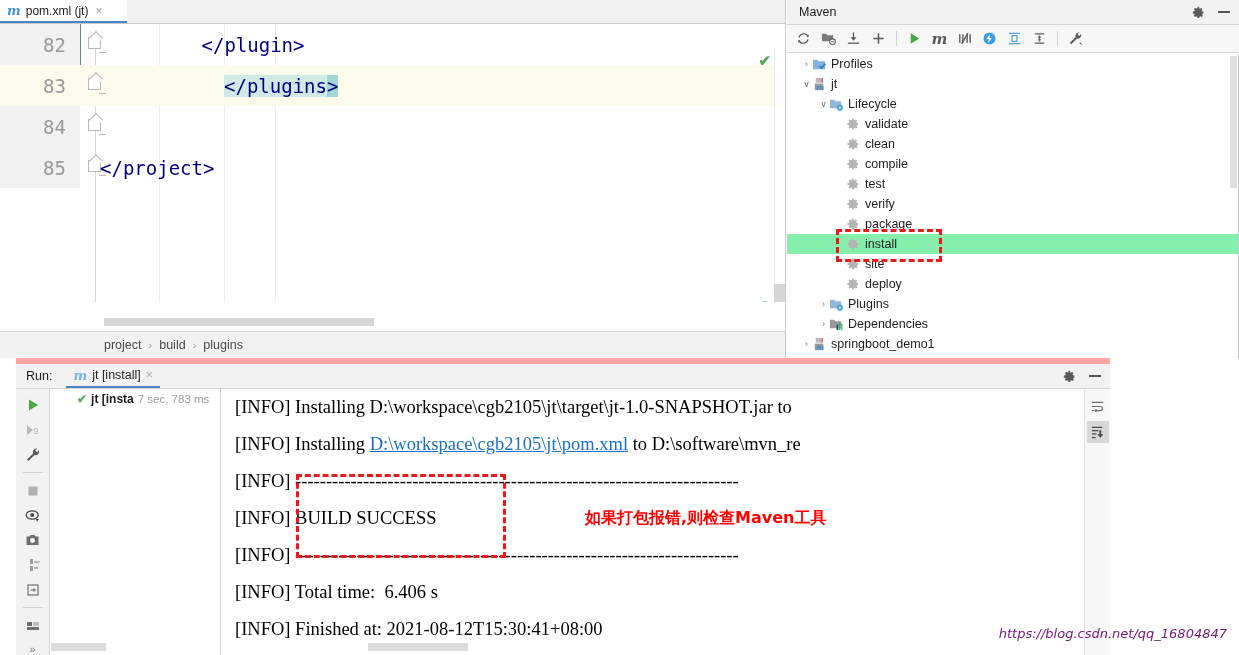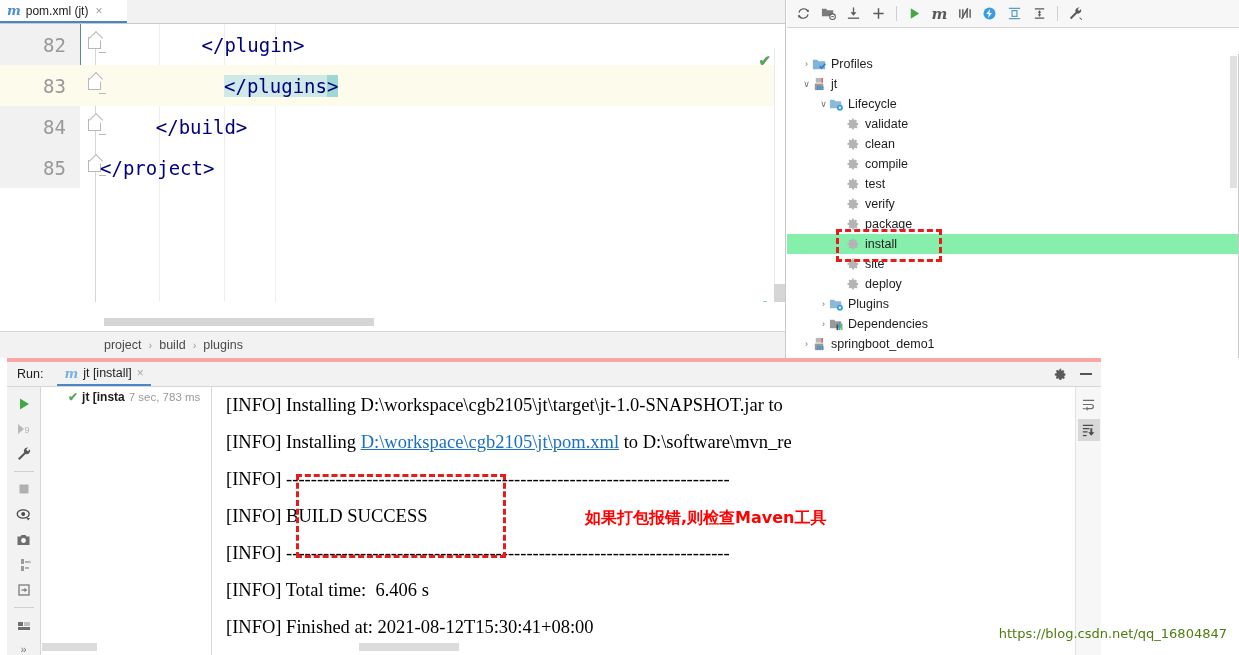--- a/index.html
+++ b/index.html
@@ -86,22 +86,22 @@
       background:#fff;border-right:1px solid #c9c9c9;box-sizing:border-box;}
   .tnode{height:20px;display:flex;align-items:center;font-size:12.5px;color:#1d1d1d;
       position:relative;white-space:nowrap;}
   .tnode.sel{background:#86efac;}
   .twist{width:11px;height:11px;color:#6e6e6e;font-size:9px;display:inline-block;
       text-align:center;line-height:11px;}
   .ticon{width:15px;height:15px;margin-right:4px;display:inline-block;position:relative;}
   .maven-vscroll{position:absolute;right:1px;top:2px;width:7px;height:132px;background:#e0e0e0;}
 
   
-  #run-pane{position:absolute;left:7px;top:358px;width:1094px;height:297px;background:#fff;
-      border-top:4px solid #fca5a5;box-sizing:border-box;}
+  #run-pane{position:absolute;left:16px;top:358px;width:1094px;height:297px;background:#fff;
+      border-top:6px solid #fca5a5;box-sizing:border-box;}
   #run-header{height:25px;background:#f2f2f2;border-bottom:1px solid #d6d6d6;
       display:flex;align-items:center;padding:0 9px 0 10px;box-sizing:border-box;}
   #run-header .run-label{font-size:12.5px;color:#1d1d1d;margin-right:14px;}
   .rtab{height:24px;display:flex;align-items:center;gap:5px;padding:0 7px;
       border-bottom:2px solid #4a86c7;box-sizing:border-box;background:#f2f2f2;}
   .rtab .m-icon{font-family:"DejaVu Serif",serif;font-style:italic;font-weight:bold;
       color:#7ab3e0;font-size:13px;line-height:1;}
   .rtab .rtab-label{font-size:12.5px;color:#1d1d1d;}
   .rtab .rtab-close{color:#a8a8a8;font-size:12px;}
   .run-hdr-spacer{flex:1;}
@@ -137,22 +137,22 @@
 
   
   .redbox{position:absolute;border:3px dashed #e81b1b;z-index:30;pointer-events:none;}
   #ann-install{left:836px;top:229px;width:100px;height:27px;}
   #ann-build{left:296px;top:474px;width:204px;height:78px;}
   .ann-text{position:absolute;z-index:30;color:#ff0000;font-weight:bold;font-size:16px;
       font-family:"DejaVu Sans",sans-serif;white-space:nowrap;
       text-shadow:1px 1px 0 #ffffff,-1px -1px 0 #ffffff,1px -1px 0 #ffffff,-1px 1px 0 #ffffff;}
   #ann-note{left:585px;top:508px;}
 
-  #watermark{position:absolute;right:12px;bottom:14px;color:#4d7c0f;font-size:13px;
-      font-family:"DejaVu Sans",sans-serif;z-index:5;}
+  #watermark{position:absolute;right:12px;bottom:14px;color:#701a75;font-size:13px;
+      font-family:"DejaVu Sans",sans-serif;z-index:5;font-style:italic;}
 </style>
 </head>
 <body>
 
 <div class="root">
 
   <div id="editor-pane">
 
     <div id="editor-tabs">
       <div class="etab" style="width:127px;">
@@ -189,21 +189,20 @@
         <div class="code-text" style="left:224px;"><span class="sel">&lt;/plugins</span><span class="caret-blk">&gt;</span></div>
       </div>
 
       <div class="code-row">
         <div class="gutter-num">84</div>
         <div class="gutter-rest">
           <div class="fold-mark">
               <div class="fold-dash"></div>
             </div>
         </div>
-        <div class="code-text">    &lt;/build&gt;</div>
       </div>
 
       <div class="code-row">
         <div class="gutter-num">85</div>
         <div class="gutter-rest">
           <div class="fold-mark">
               <div class="fold-dash"></div>
             </div>
         </div>
         <div class="code-text" style="left:100px;">&lt;/project&gt;</div>
@@ -220,20 +219,32 @@
 
   <div id="breadcrumb">
     <span class="crumb">project</span>
     <span class="crumb-sep">›</span>
     <span class="crumb">build</span>
     <span class="crumb-sep">›</span>
     <span class="crumb">plugins</span>
   </div>
 
   <div id="maven-pane">
+    <div id="maven-header">
+      <span class="mv-title">Maven</span>
+      <span class="hdr-ctrls">
+        <span class="gear">
+          <svg width="13" height="13" viewBox="0 0 16 16">
+              <path fill="#5a5a5a" d="M8 5.2a2.8 2.8 0 100 5.6 2.8 2.8 0 000-5.6zm0 4.2a1.4 1.4 0 110-2.8 1.4 1.4 0 010 2.8z"></path>
+              <path fill="#5a5a5a" d="M14 9.1V6.9l-1.7-.3a4.6 4.6 0 00-.5-1.2l1-1.4-1.6-1.6-1.4 1a4.6 4.6 0 00-1.2-.5L9.1 1H6.9l-.3 1.7a4.6 4.6 0 00-1.2.5l-1.4-1-1.6 1.6 1 1.4a4.6 4.6 0 00-.5 1.2L1 6.9v2.2l1.7.3c.1.4.3.8.5 1.2l-1 1.4 1.6 1.6 1.4-1c.4.2.8.4 1.2.5l.3 1.7h2.2l.3-1.7c.4-.1.8-.3 1.2-.5l1.4 1 1.6-1.6-1-1.4c.2-.4.4-.8.5-1.2L14 9.1z"></path>
+            </svg>
+        </span>
+        <span class="minus-btn"></span>
+      </span>
+    </div>
 
     <div id="maven-toolbar">
       <span class="tb-btn">
         <svg width="15" height="15" viewBox="0 0 16 16">
             <path fill="none" stroke="#5a5a5a" stroke-width="1.3" d="M13 6A5.2 5.2 0 003.2 7"></path>
             <path fill="none" stroke="#5a5a5a" stroke-width="1.3" d="M3 10a5.2 5.2 0 009.8-1"></path>
             <path fill="#5a5a5a" d="M13.6 3.6l-.2 3-2.6-1.5z"></path>
             <path fill="#5a5a5a" d="M2.4 12.4l.2-3 2.6 1.5z"></path>
           </svg>
       </span>

